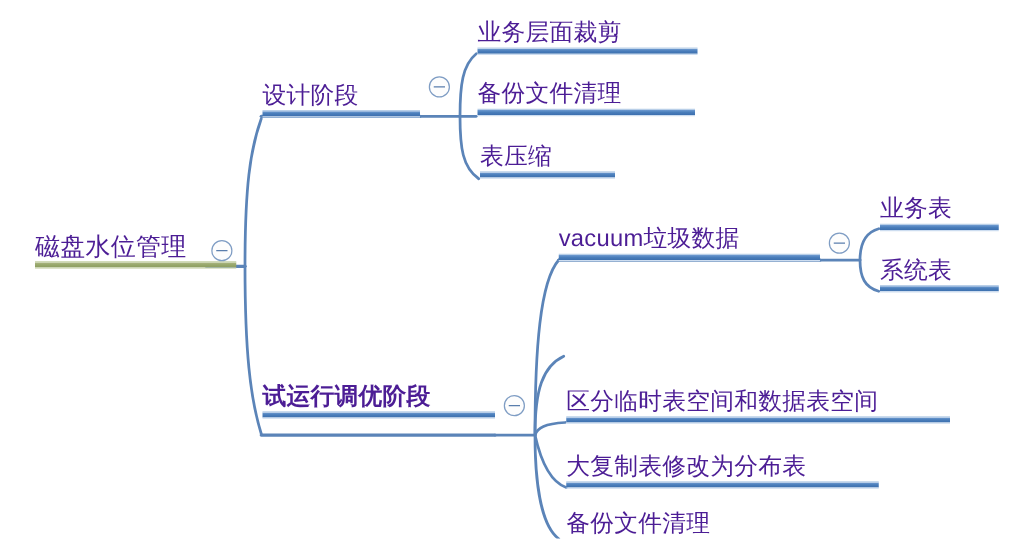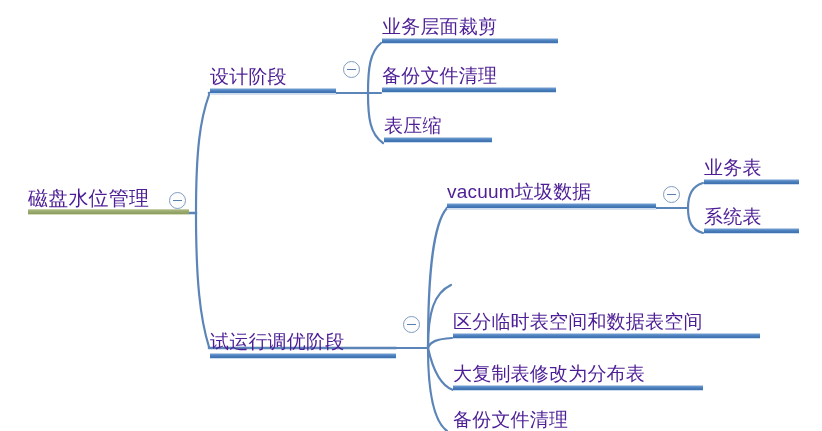--- a/index.html
+++ b/index.html
@@ -136,21 +136,21 @@
   <div class="node" style="left:382px; top:62px; width:174px; height:31px;">
     <span class="node-label">备份文件清理</span>
     <span class="node-underline" style="width:174px;"></span>
   </div>
 
   <div class="node" style="left:384px; top:112px; width:108px; height:31px;">
     <span class="node-label">表压缩</span>
     <span class="node-underline" style="width:108px;"></span>
   </div>
 
-  <div class="node" style="left:210px; top:328px; width:186px; height:31px;">
+  <div class="node" style="left:210px; top:304px; width:186px; height:31px;font-weight:bold;">
     <span class="node-label">试运行调优阶段</span>
     <span class="node-underline" style="width:186px;"></span>
   </div>
   <div class="collapse-btn" style="left:403px; top:316px;"></div>
 
   <div class="node" style="left:447px; top:178px; width:209px; height:31px;">
     <span class="node-label">vacuum垃圾数据</span>
     <span class="node-underline" style="width:209px;"></span>
   </div>
   <div class="collapse-btn" style="left:663px; top:186px;"></div>

